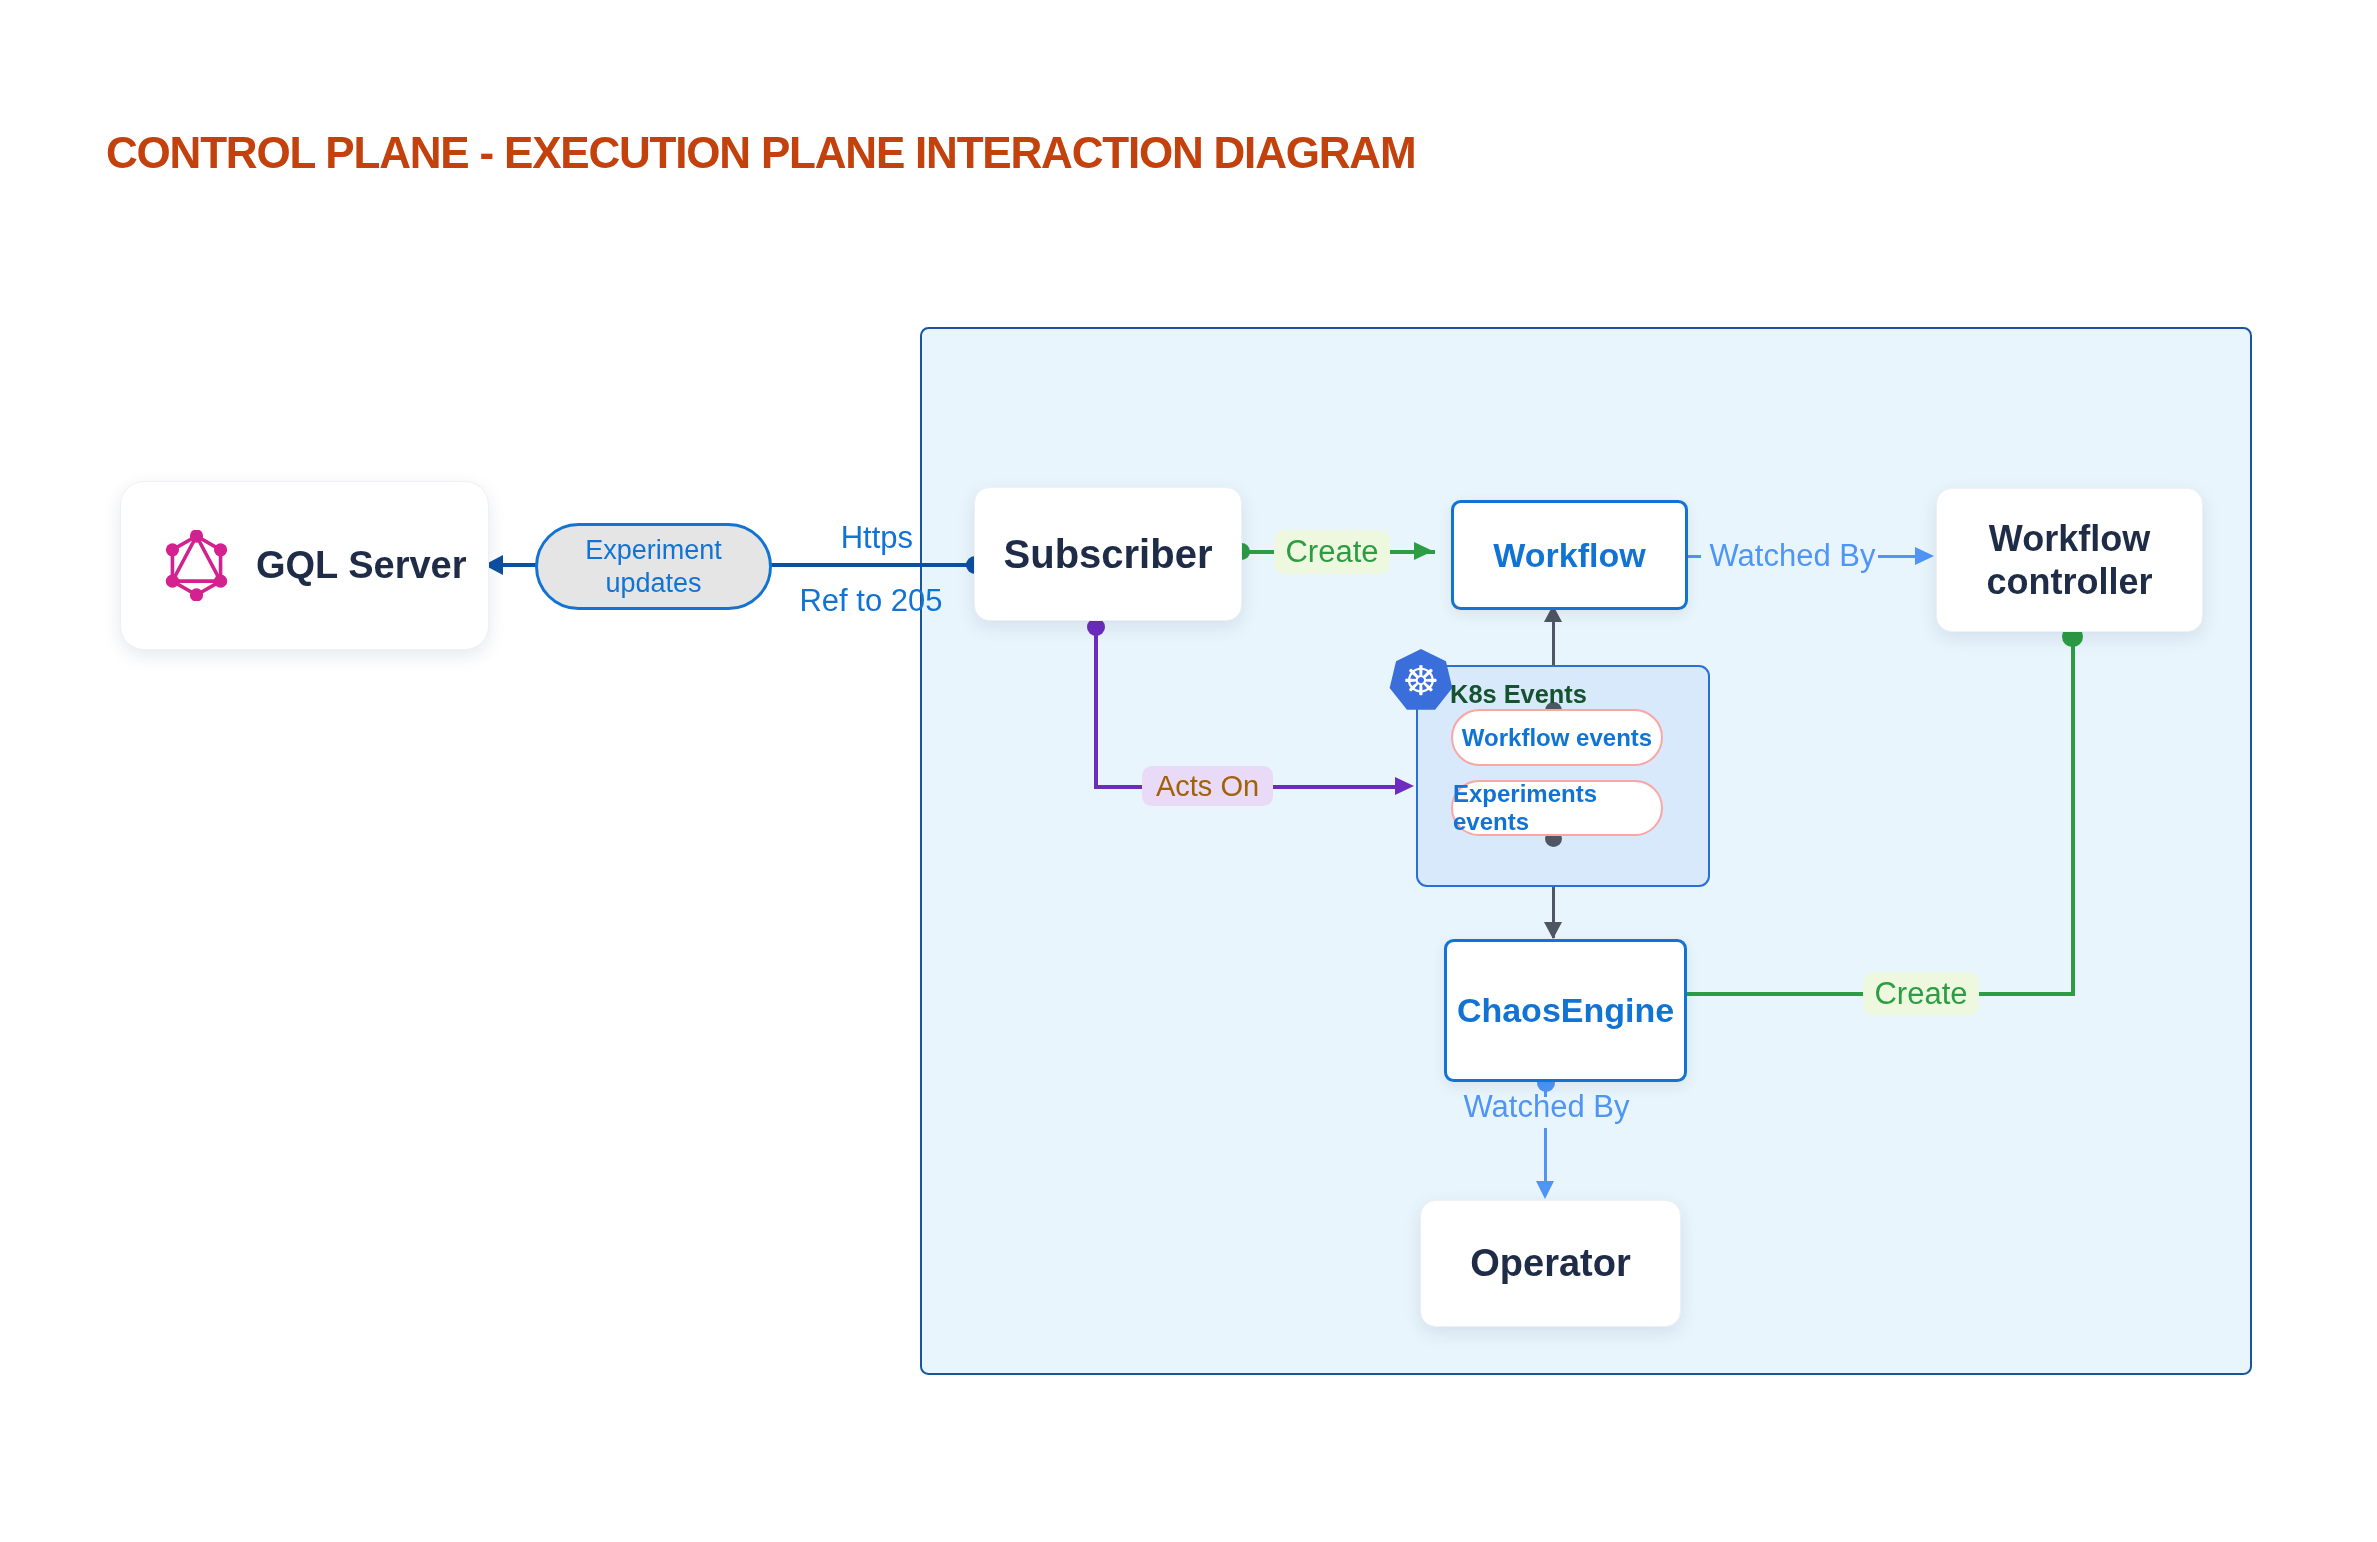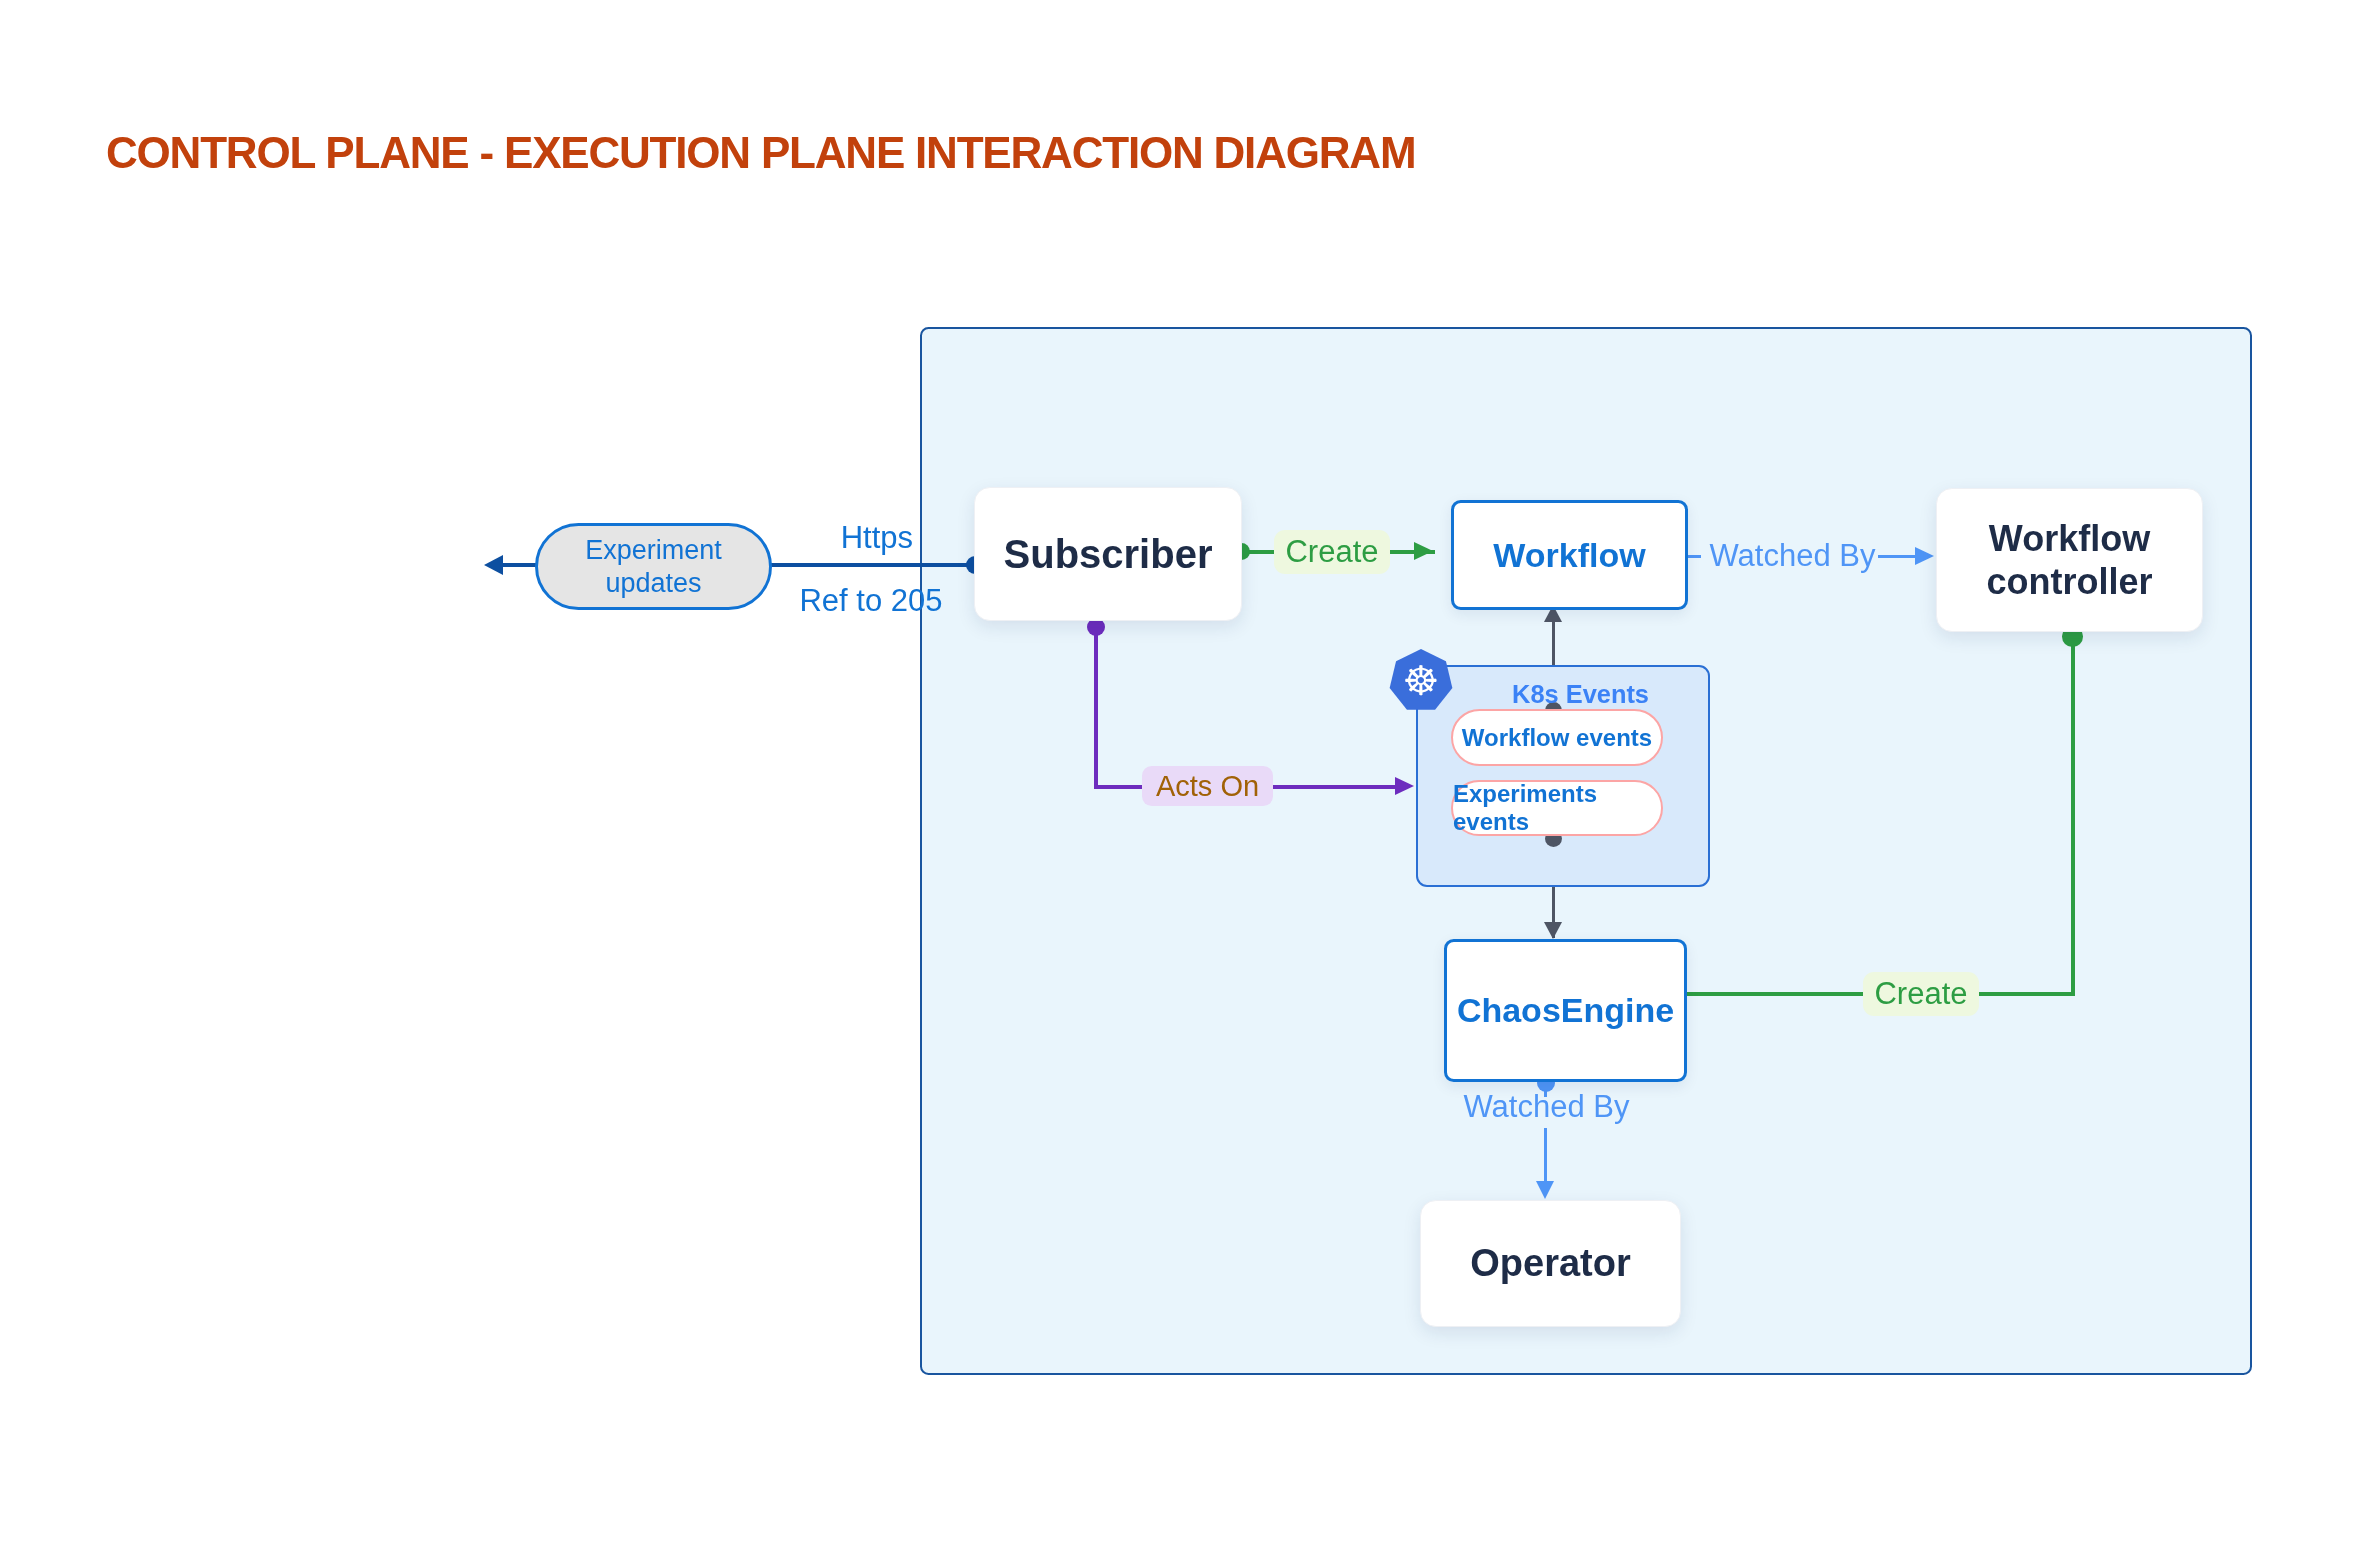--- a/index.html
+++ b/index.html
@@ -87,21 +87,21 @@
   #k8s-box{
     position:absolute;left:1416px;top:665px;width:290px;height:218px;
     background:#d8e9fb;border:2.4px solid #2a6fd4;border-radius:11px;z-index:3;
   }
   #k8s-badge{
     position:absolute;left:1389px;top:649px;width:64px;height:64px;background:#3a6edb;z-index:6;
     clip-path:polygon(50% 0%,89% 19%,99% 61%,72% 95%,28% 95%,1% 61%,11% 19%);
     display:flex;align-items:center;justify-content:center;
     color:#ffffff;font-size:41px;font-family:"DejaVu Sans",sans-serif;
   }
-  #lbl-k8s{left:1492px;top:680px;width:157px;text-align:right;font-size:25.4px;font-weight:bold;color:#3b82f6;}
+  #lbl-k8s{left:1440px;top:680px;width:157px;text-align:center;font-size:25.4px;font-weight:bold;color:#14532d;}
   .event-pill{
     position:absolute;background:#ffffff;border:2px solid #fca5a5;border-radius:30px;z-index:4;
     display:flex;align-items:center;justify-content:center;box-sizing:border-box;
     color:#1173d4;font-size:24px;font-weight:700;
   }
   #pill-workflow-events{left:1451px;top:709px;width:212px;height:57px;}
   #pill-experiments-events{left:1451px;top:780px;width:212px;height:56px;}
   
   #gray-line1{left:1552px;top:606px;width:3px;height:104px;background:#4e5564;}
   #gray-arrow-up{left:1544px;top:605px;border-left:9px solid transparent;border-right:9px solid transparent;border-bottom:17px solid #4e5564;}
@@ -128,20 +128,39 @@
 </style>
 </head>
 <body>
 
 <div id="canvas">
 
   <div id="title">CONTROL PLANE - EXECUTION PLANE INTERACTION DIAGRAM</div>
 
   <div id="cluster"></div>
 
+  <div id="gql-card" class="card">
+    <span style="display:flex;">
+      <svg width="63" height="71" viewBox="0 0 104 118">
+        <g stroke="#d3218f" stroke-width="6" fill="none">
+          <polygon points="52,10 92,33 92,85 52,108 12,85 12,33"></polygon>
+          <polygon points="52,10 92,85 12,85"></polygon>
+        </g>
+        <g fill="#d3218f">
+          <circle cx="52" cy="10" r="11"></circle>
+            <circle cx="92" cy="33" r="11"></circle>
+          <circle cx="92" cy="85" r="11"></circle>
+            <circle cx="52" cy="108" r="11"></circle>
+          <circle cx="12" cy="85" r="11"></circle>
+            <circle cx="12" cy="33" r="11"></circle>
+        </g>
+      </svg>
+    </span>
+    <span>GQL Server</span>
+  </div>
 
   <div id="https-line" class="hline"></div>
   <div id="gql-arrow" class="ah"></div>
   <div id="https-dot" class="dot"></div>
   <div id="exp-oval">
     <span>Experiment updates</span>
   </div>
   <div id="lbl-https" class="lbl">Https</div>
   <div id="lbl-ref443" class="lbl">Ref to 205</div>
 

